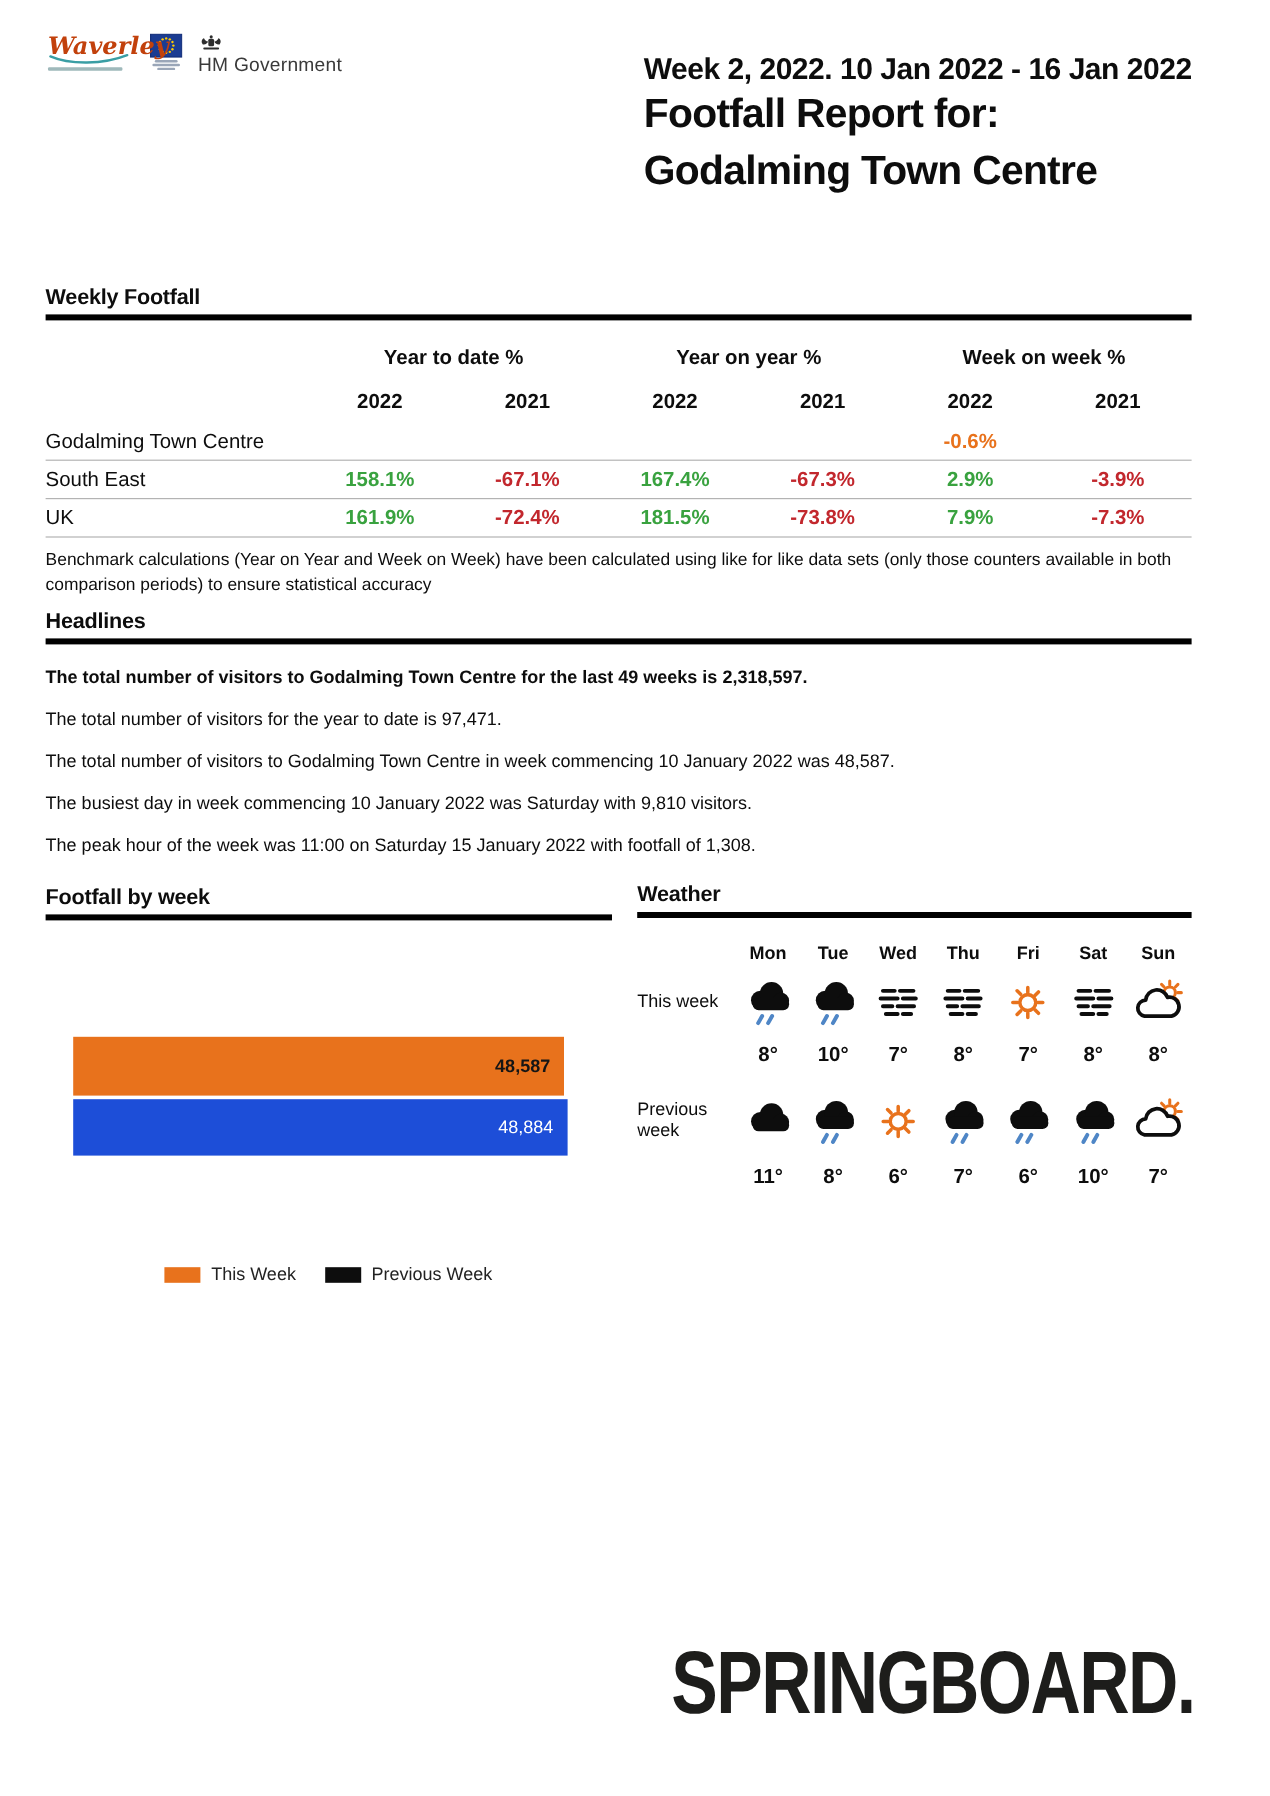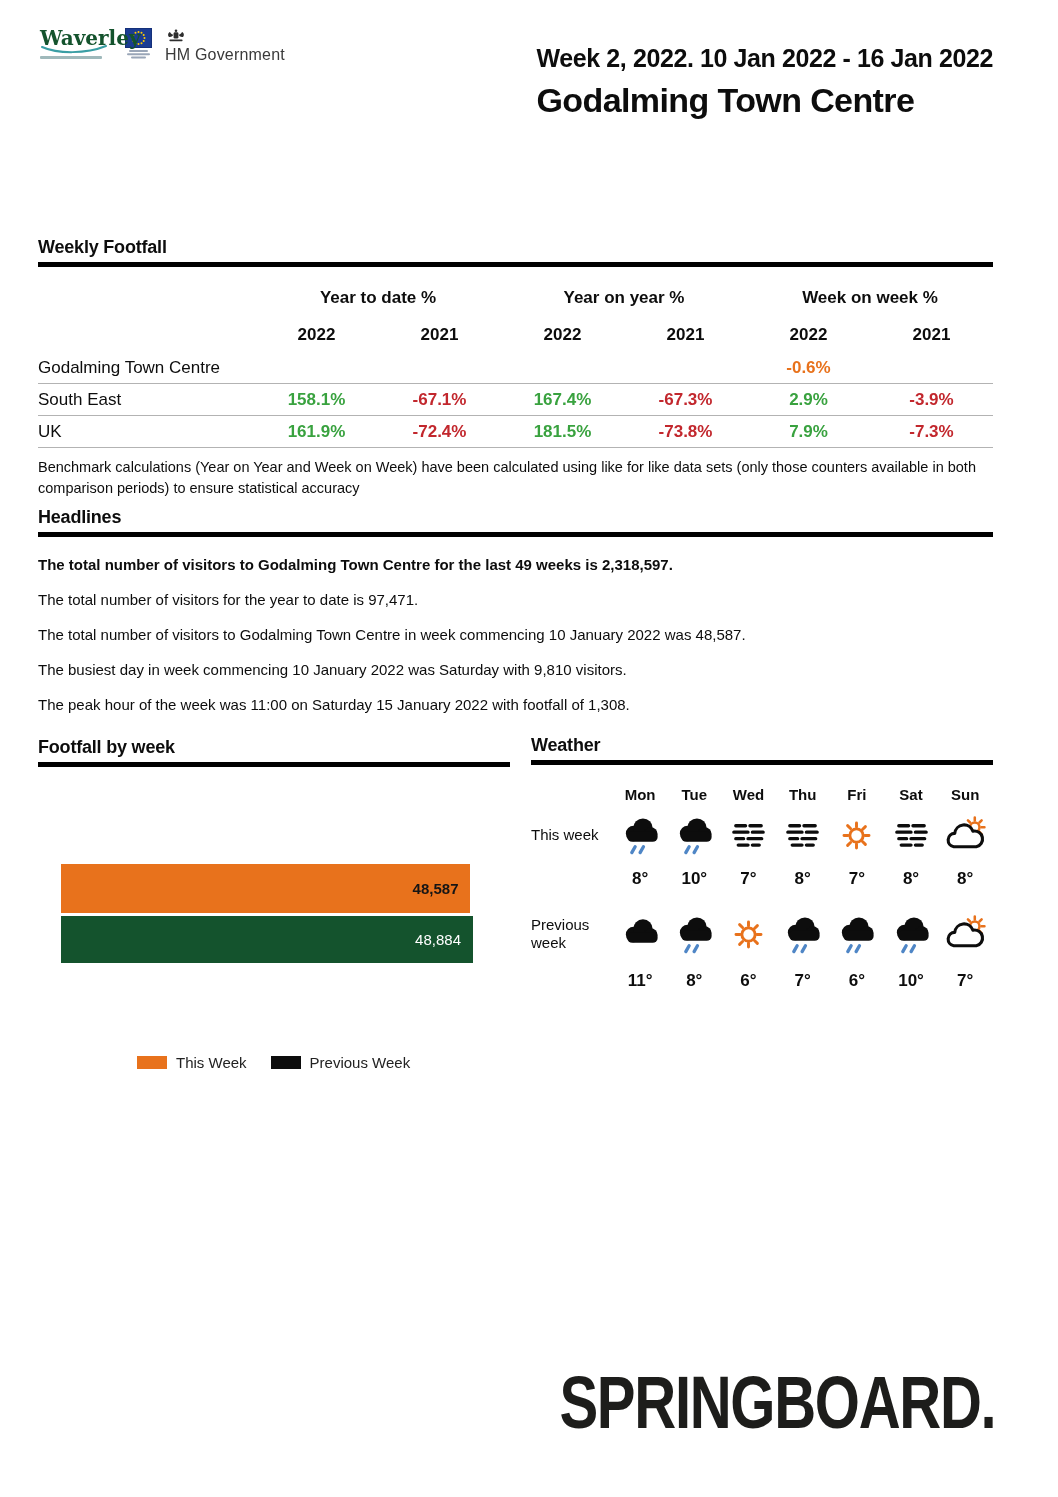--- a/index.html
+++ b/index.html
@@ -6,22 +6,22 @@
   html,body { background:#ffffff; }
   .page {
     position:relative; width:1058px; height:1497px; margin:0 auto;
     background:#ffffff; overflow:hidden;
     font-family:"Liberation Sans", sans-serif; color:#0d0d0d;
   }
 
   
   .logos { position:absolute; left:40px; top:28px; display:flex; align-items:flex-start; gap:13px; }
   .waverley { position:relative; width:72px; }
-  .wv-script { font-family:"DejaVu Serif", serif; font-weight:bold;
-               color:#14532d; font-size:20px; line-height:20px; display:block; }
+  .wv-script { font-family:"DejaVu Serif", serif; font-style:italic; font-weight:bold;
+               color:#c2410c; font-size:20px; line-height:20px; display:block; }
   .wv-swoosh { display:block; margin-top:-3px; }
   .wv-caption { margin-top:2px; height:3px; width:62px; background:#9fb9bb; border-radius:1px; }
   .hmgov { display:flex; flex-direction:column; align-items:flex-start; padding-top:1px; }
   .hm-text { font-size:16px; color:#3a3a3a; margin-top:2px; letter-spacing:.2px;text-align:center; }
 
   .titleblock { position:absolute; right:65px; top:44px; text-align:left; }
   .report-week { font-size:25px; font-weight:bold; letter-spacing:-0.4px; }
   .report-title { font-size:34px; font-weight:bold; letter-spacing:-0.6px; margin-top:3px; }
   .report-subject { font-size:34px; font-weight:bold; letter-spacing:-0.6px; margin-top:8px; }
 
@@ -123,20 +123,21 @@
           <circle cx="11" cy="1.7" r="1.3"></circle>
           <rect x="4.4" y="10.6" width="13.2" height="1.6" rx="0.8"></rect>
         </g>
       </svg>
       <span class="hm-text">HM Government</span>
     </div>
   </div>
 
   <div class="titleblock">
     <div class="report-week">Week 2, 2022. 10 Jan 2022 - 16 Jan 2022</div>
+    <div class="report-title">Footfall Report for:</div>
     <div class="report-subject">Godalming Town Centre</div>
   </div>
 
   <div class="section sec-weekly">
     <div class="sec-title">Weekly Footfall</div>
     <div class="rule"></div>
 
     <div class="trow grouphead">
       <div class="tcell"></div>
       <div class="tcell gh">Year to date %</div>
@@ -197,21 +198,21 @@
     <p class="headline">The peak hour of the week was 11:00 on Saturday 15 January 2022 with footfall of 1,308.</p>
   </div>
 
   <div class="section sec-chart">
     <div class="sec-title">Footfall by week</div>
     <div class="rule"></div>
     <div class="bars">
       <div class="hbar b0" style="width: 99.39%; background: rgb(232, 114, 28); font-weight: bold;">
         <span class="bar-label">48,587</span>
       </div>
-      <div class="hbar b1" style="width: 100%; background: #14532d;">
+      <div class="hbar b1" style="width: 100%; background: #1d4ed8;">
         <span class="bar-label">48,884</span>
       </div>
     </div>
     <div class="legend">
       <div class="legend-item">
         <span class="swatch" style="background: rgb(232, 114, 28);"></span>
         <span class="legend-label">This Week</span>
       </div>
       <div class="legend-item">
         <span class="swatch" style="background: rgb(13, 13, 13);"></span>

